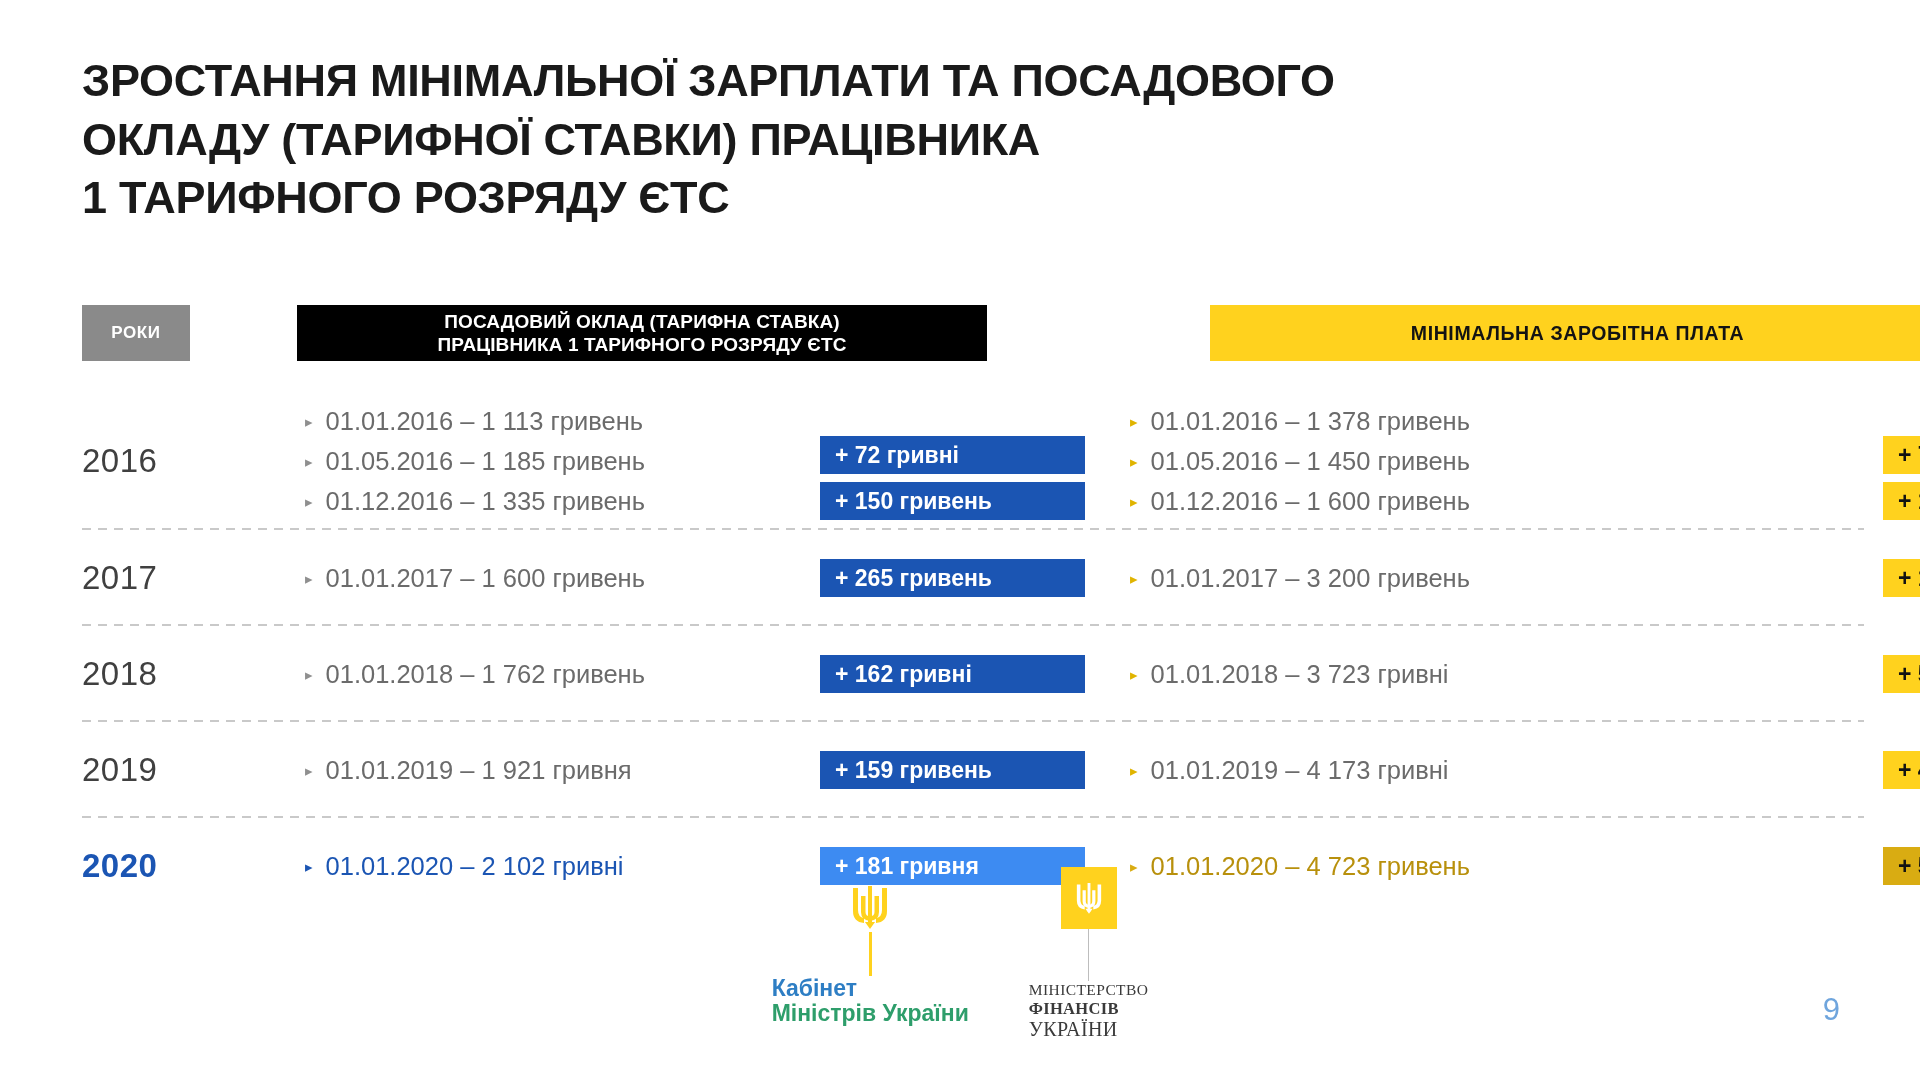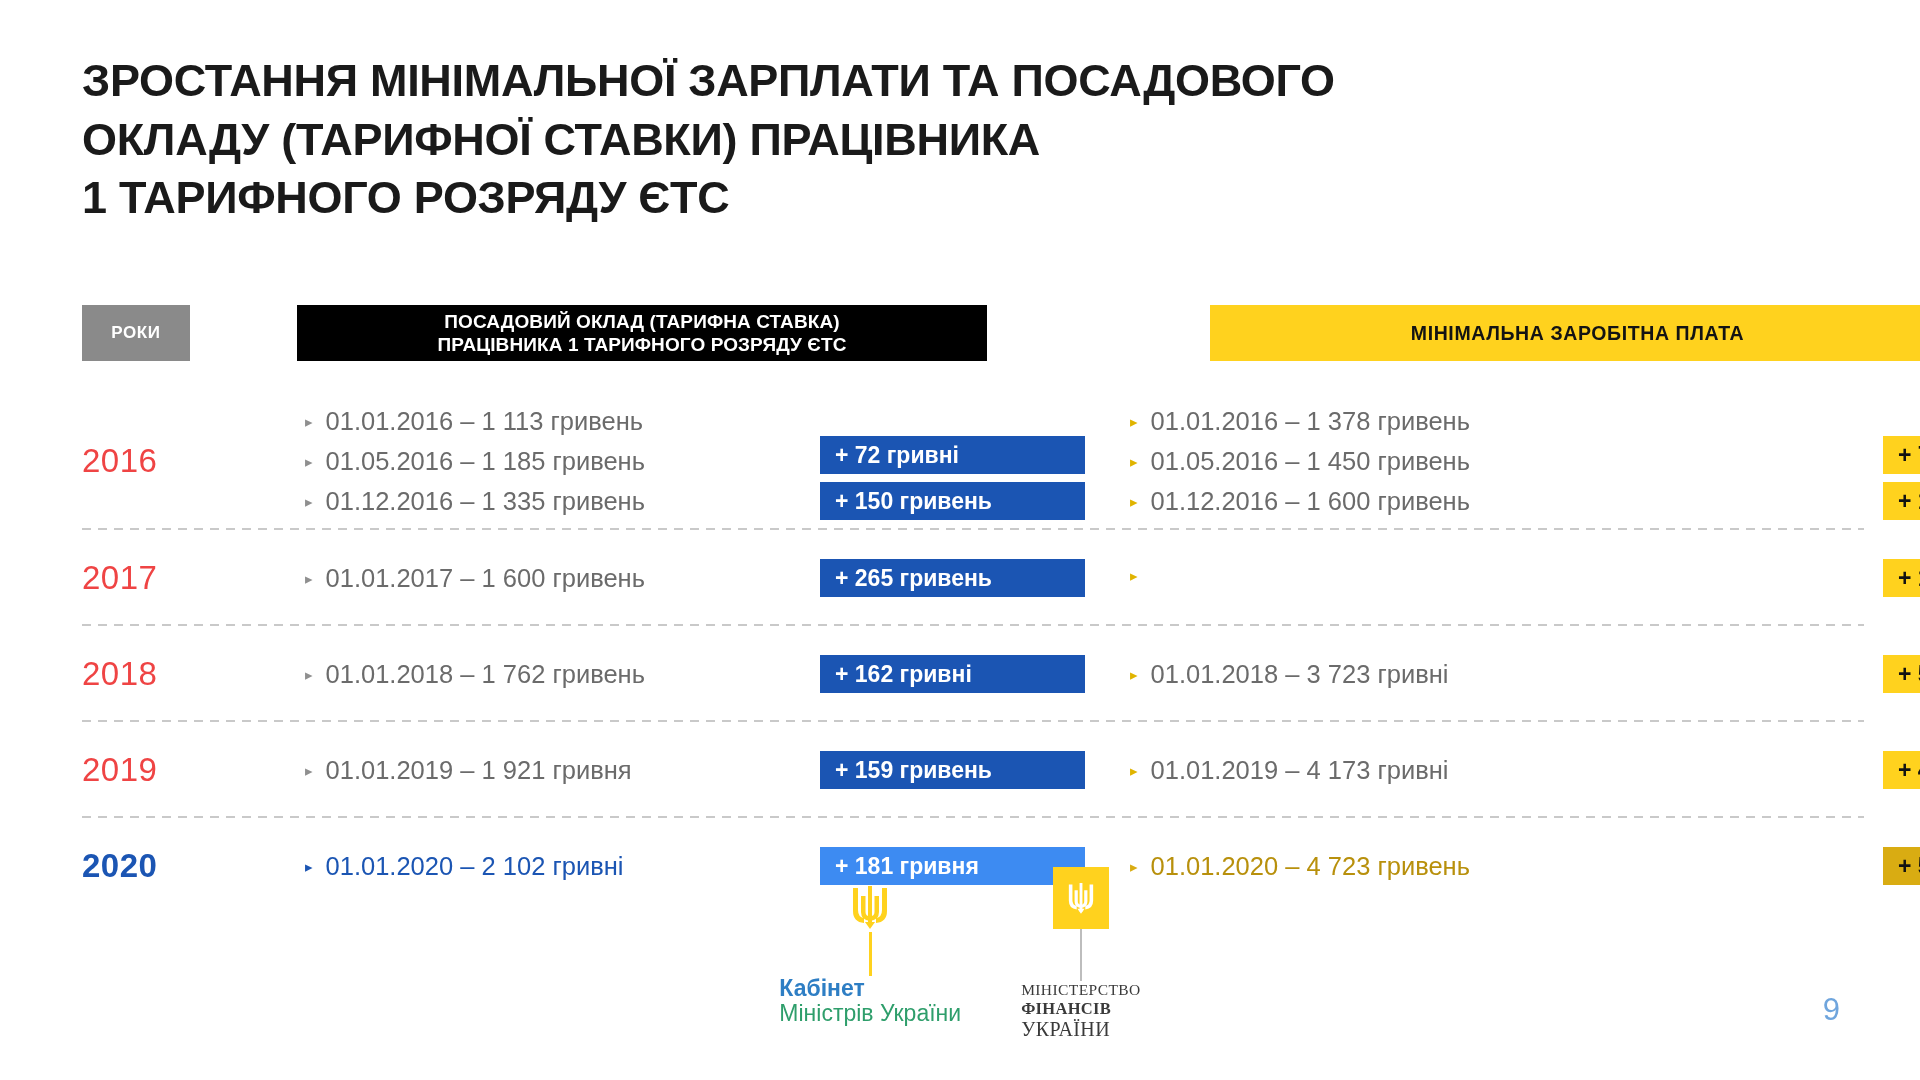--- a/index.html
+++ b/index.html
@@ -85,21 +85,21 @@
     left:0; bottom:0;
     width:1782px; height:2px;
     background:repeating-linear-gradient(to right,
       #c9c9c9 0px, #c9c9c9 9px, transparent 9px, transparent 16px);
   }
 
   .cell-year {
     width:133px;
     flex:0 0 133px;
     font-size:33px;
-    color:#ef4444;
+    color:#404040;
     letter-spacing:0.5px;
   }
   .cell-items {
     flex:0 0 605px;
     width:605px;
     padding-left:90px;
   }
   .cell-items.right {
     flex:0 0 600px;
     width:600px;
@@ -168,21 +168,21 @@
   }
   .logo { display:flex; align-items:center;flex-direction:column; }
   .logo-divider {
     width:3px; height:44px;
     background:#ffd21e;
     margin:0 13px;
   }
   .logo-divider.grey { background:#bdbdbd; width:1.5px; height:52px; }
   .cmu-text { line-height:1.12; }
   .cmu-l1 { font-size:23px; font-weight:bold; color:#2e7ec4; }
-  .cmu-l2 { font-size:23px; font-weight:normal; color:#2e9e6b; }
+  .cmu-l2 { font-size:23px; font-weight:bold; color:#2e9e6b; }
   .minfin-box {
     width:56px; height:62px;
     background:#ffd21e;
     display:flex; align-items:center; justify-content:center;
   }
   .minfin-text {
     font-family:"Liberation Serif", serif;
     line-height:1.18;
     color:#3a3a3a;
   }
@@ -266,20 +266,21 @@
             <span class="bullet">▸</span>
             <span>01.01.2017 – 1 600 гривень</span>
           </div>
         </div>
         <div class="cell-badges">
           <div class="badge blue">+ 265 гривень</div>
         </div>
         <div class="cell-items right">
           <div class="item yellow-b">
             <span class="bullet">▸</span>
+            <span>01.01.2017 – 3 200 гривень</span>
           </div>
         </div>
         <div class="cell-badges right">
           <div class="badge yellow">+ 1600 гривень</div>
         </div>
         <div class="row-sep"></div>
       </div>
       <div class="row" style="height: 96px;">
         <div class="cell-year">2018</div>
         <div class="cell-items left">

